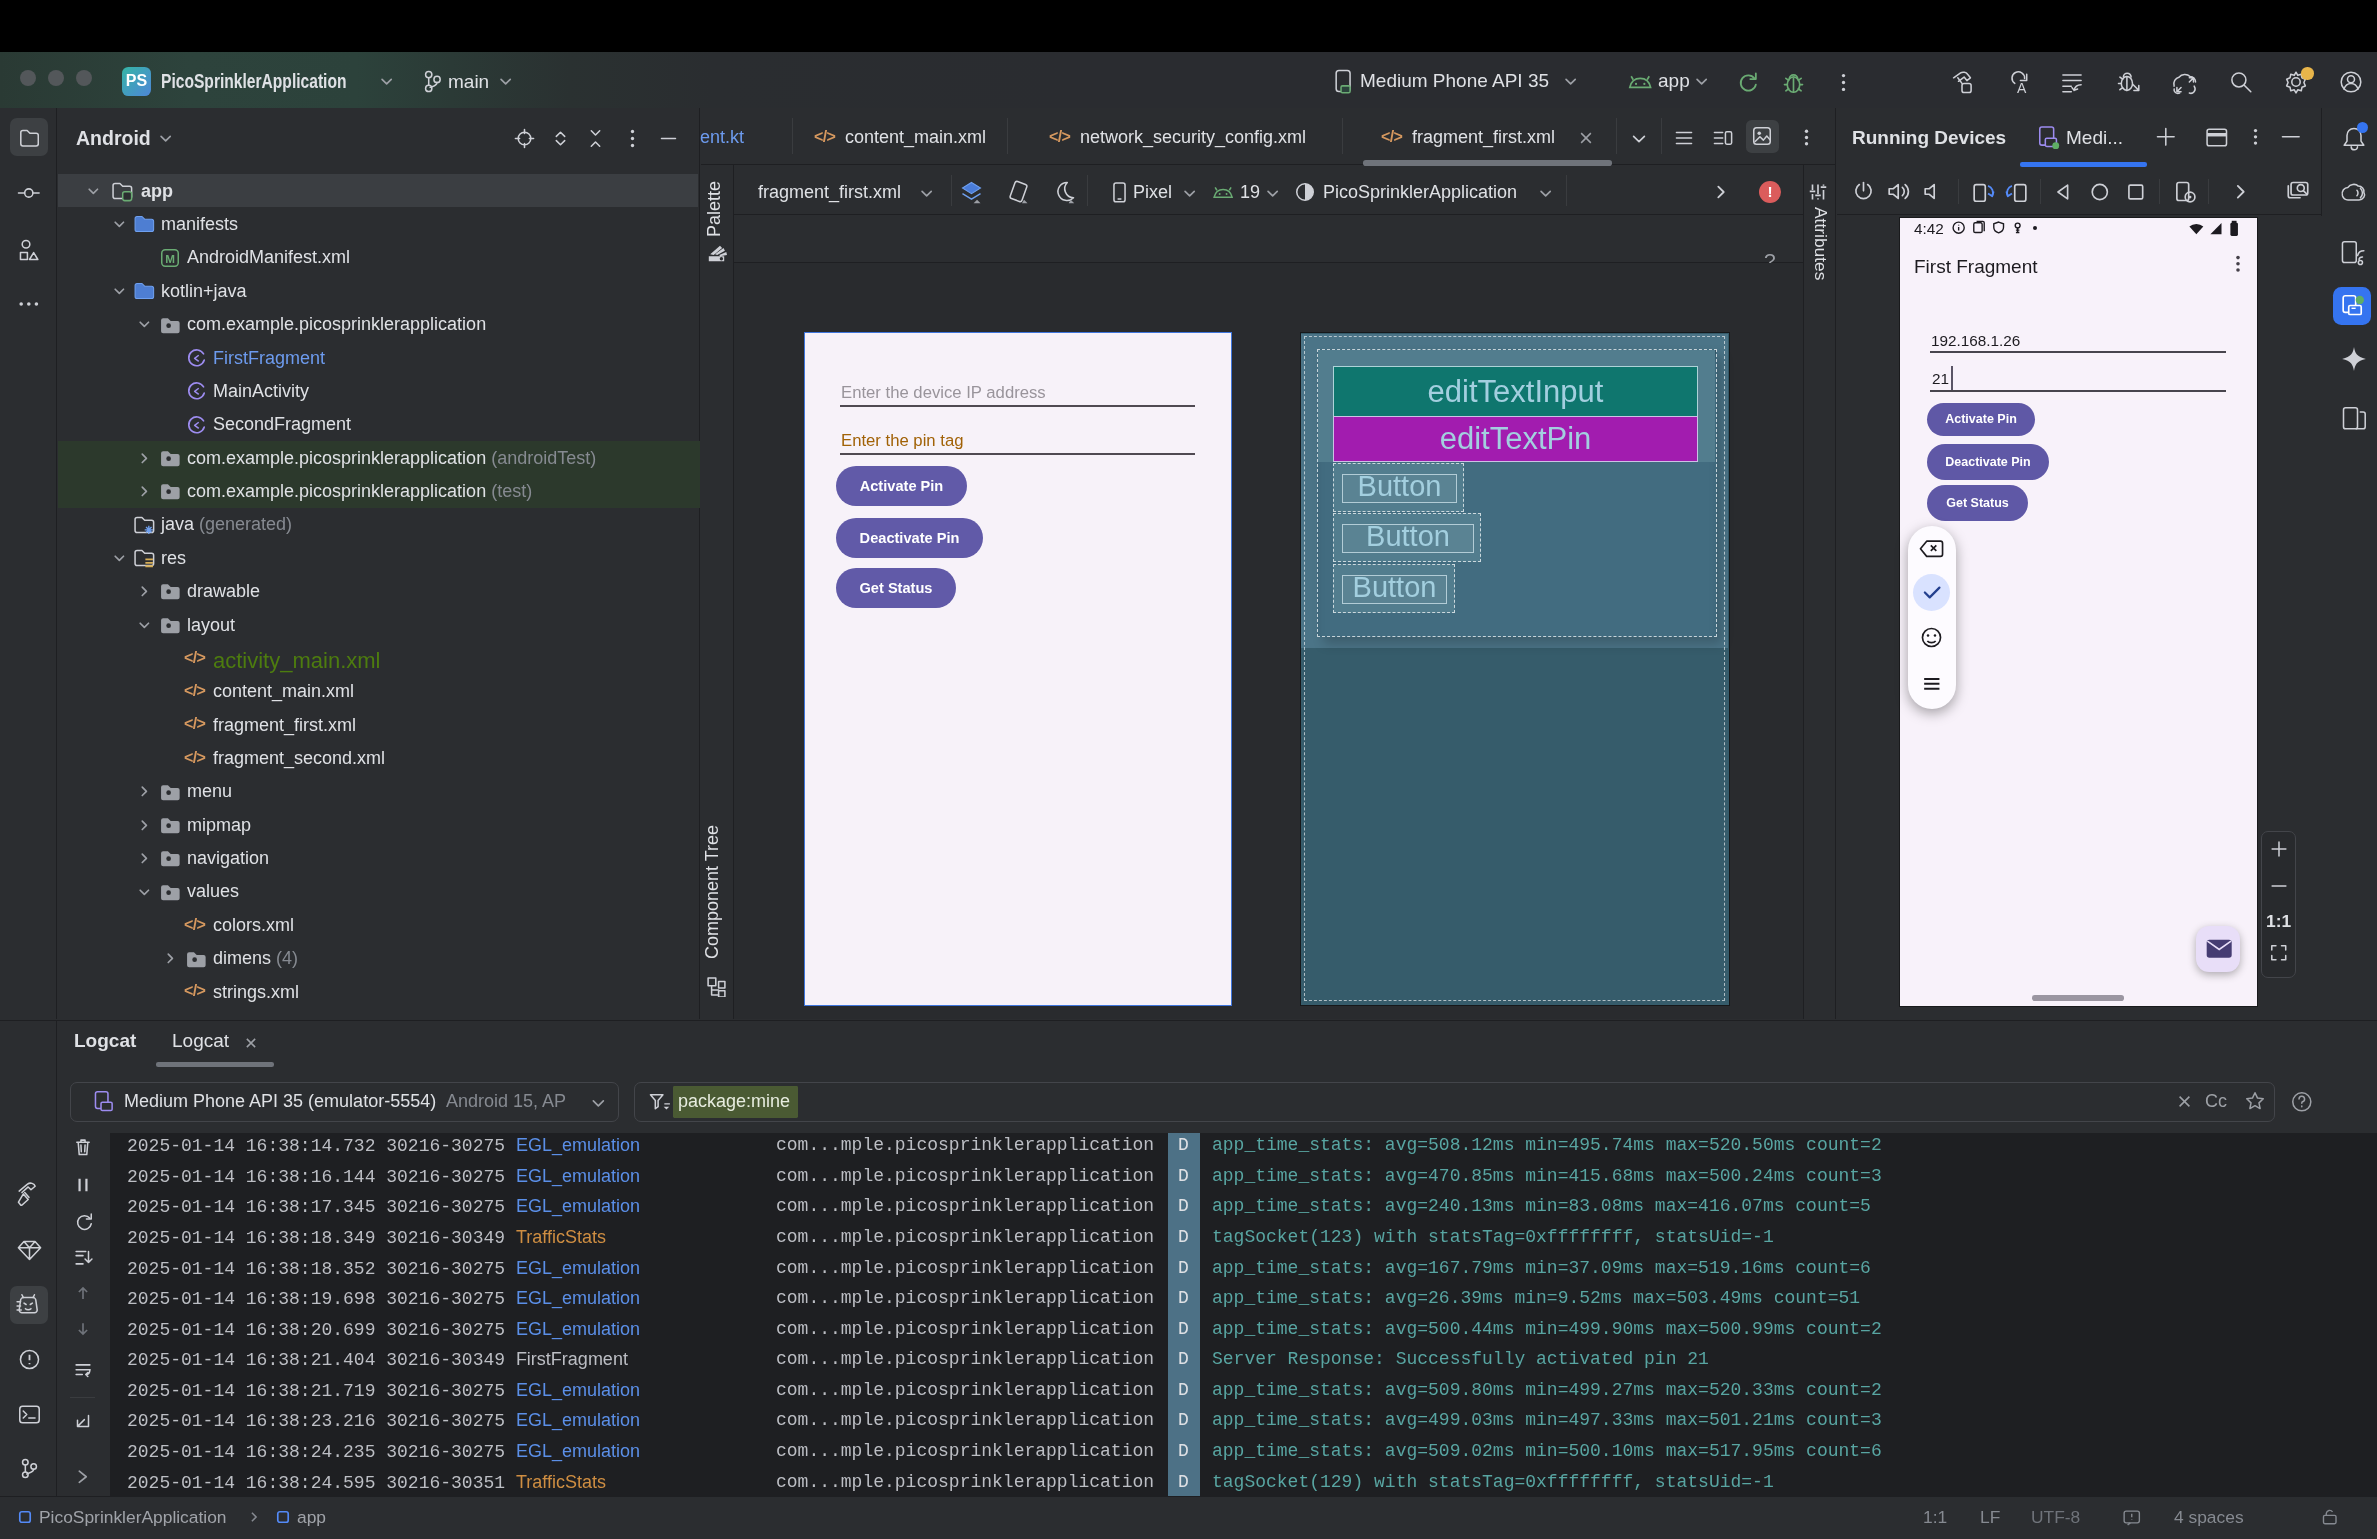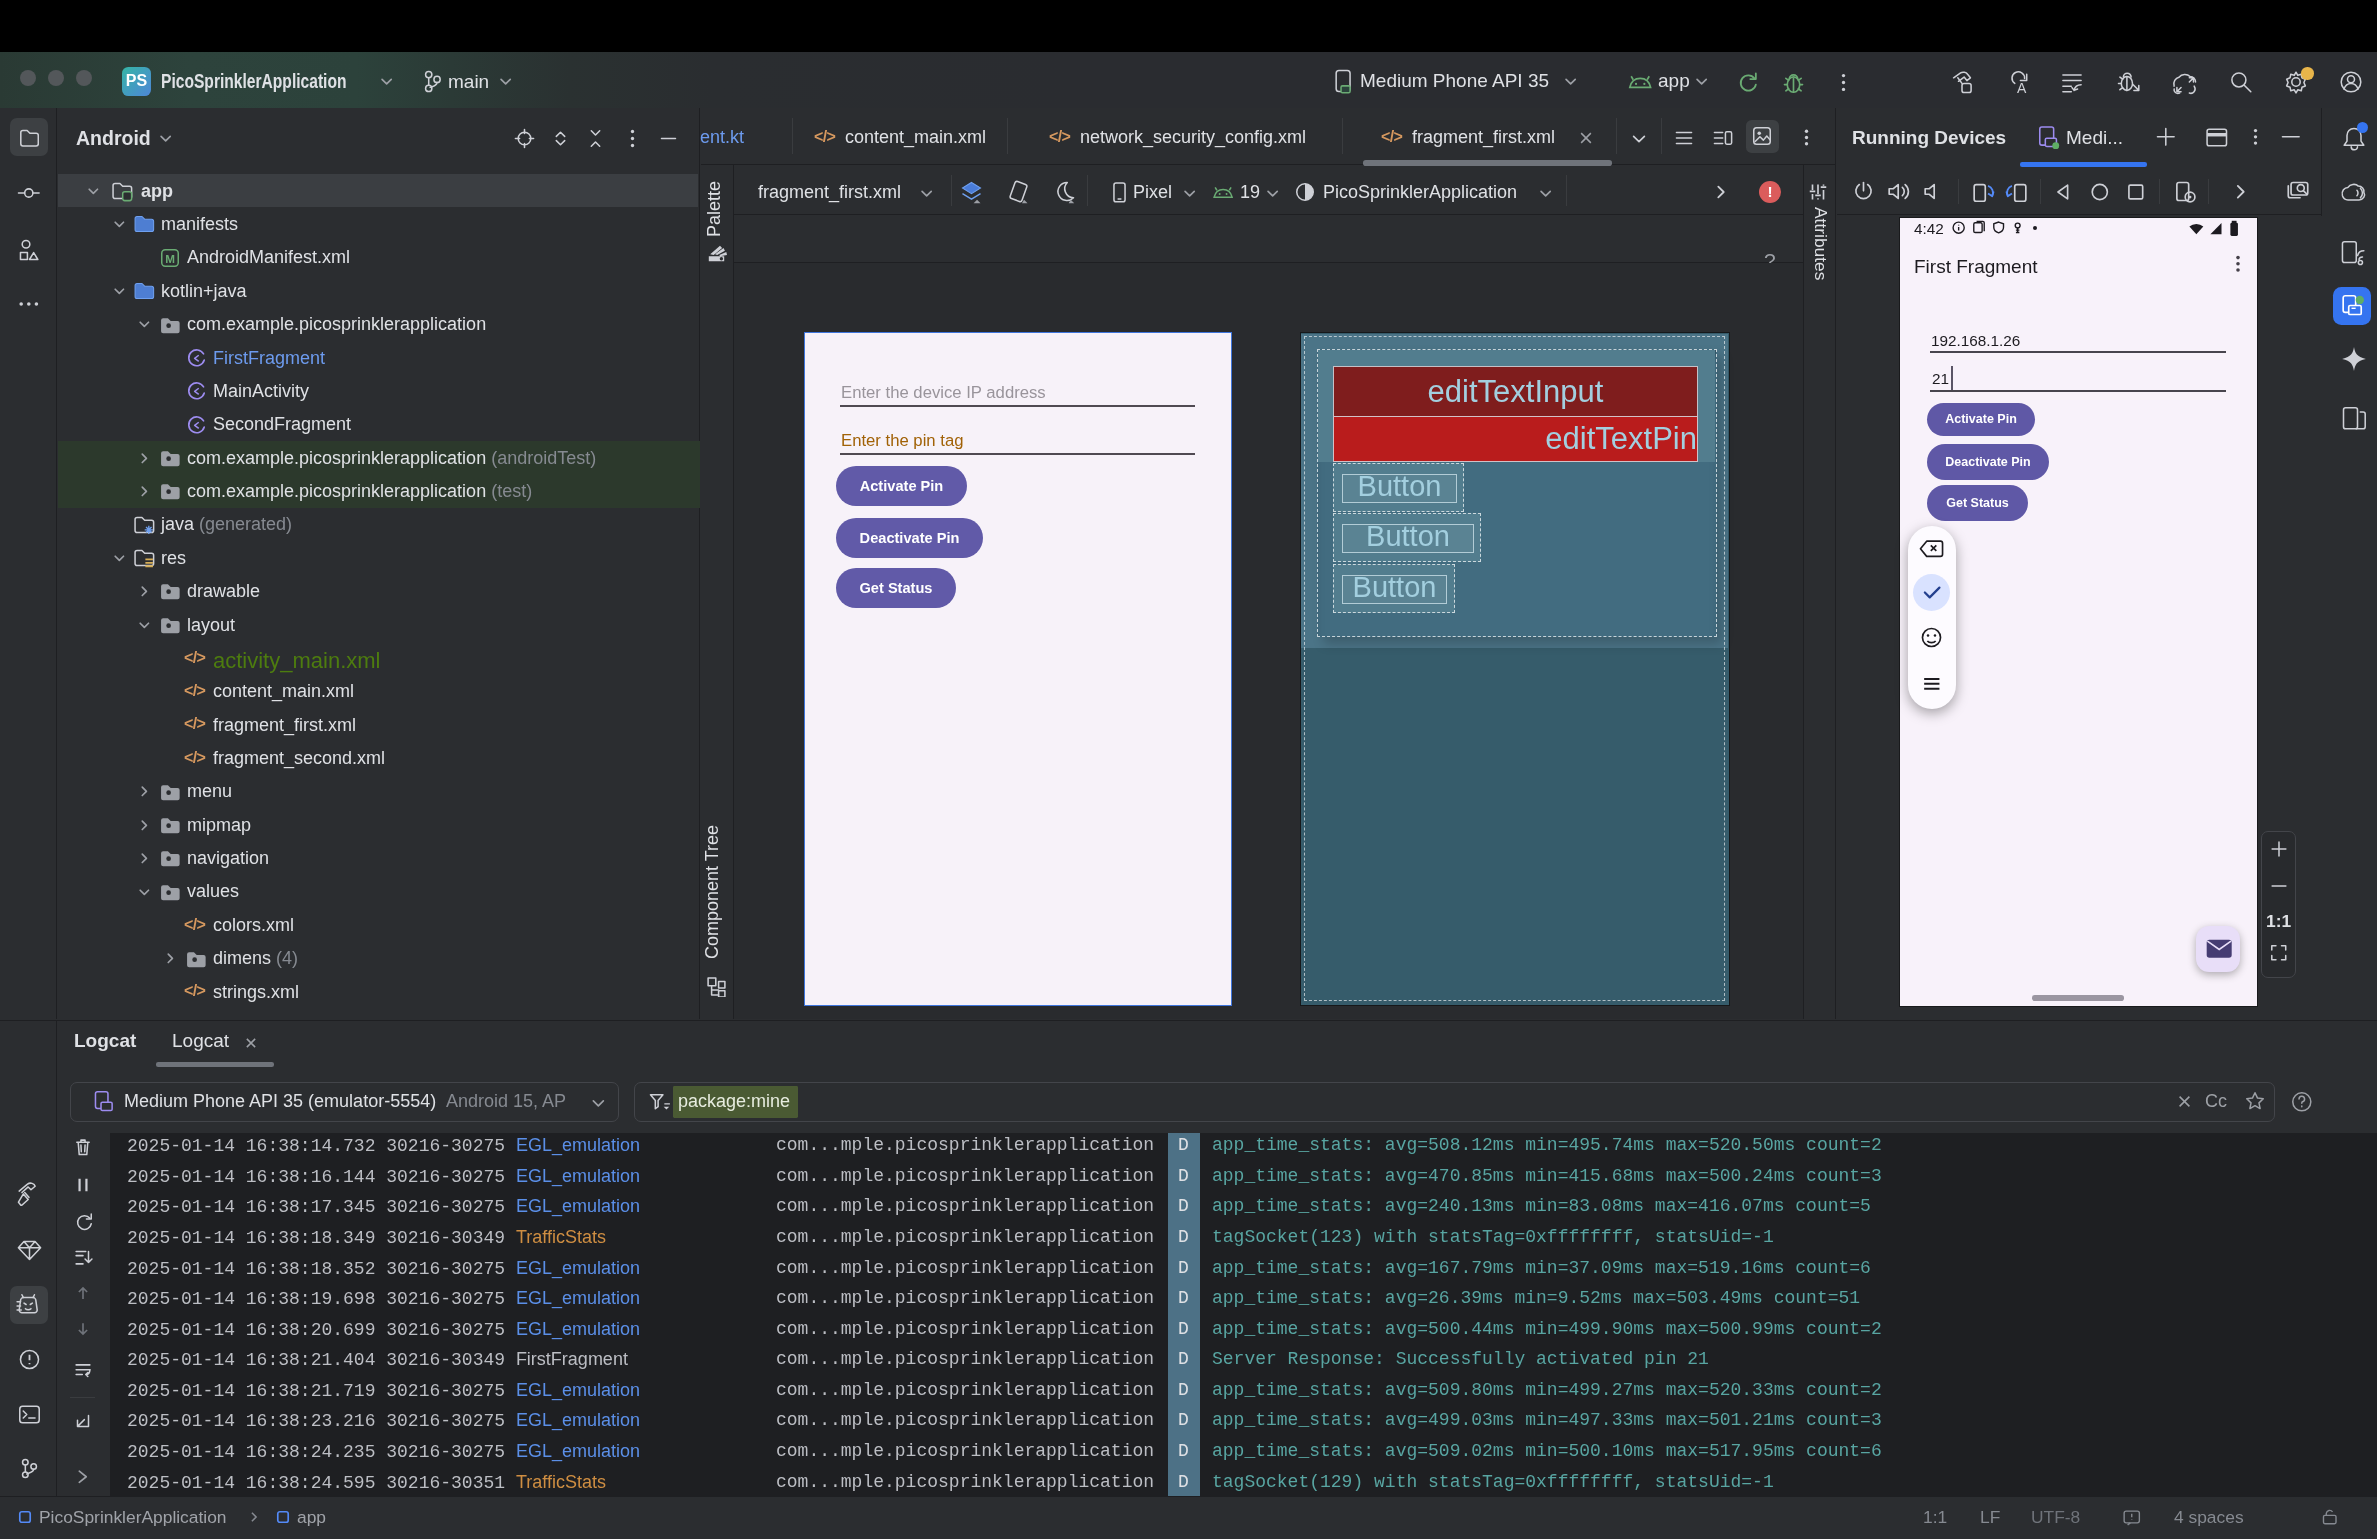--- a/index.html
+++ b/index.html
@@ -405,22 +405,22 @@
 <div class="abs" style="left:841px;top:431px;font-size:16.7px;color:#a16207;font-weight:normal;white-space:pre;">Enter the pin tag</div>
 <div class="abs" style="left:840px;top:453px;width:355px;height:2.1px;background:#504a52;"></div>
 <div class="abs" style="left:836px;top:466px;width:131px;height:40px;border-radius:20px;background:#615aa8;color:#fff;font-size:14.6px;font-weight:bold;text-align:center;line-height:40px;">Activate Pin</div>
 <div class="abs" style="left:836px;top:518px;width:147px;height:40px;border-radius:20px;background:#615aa8;color:#fff;font-size:14.6px;font-weight:bold;text-align:center;line-height:40px;">Deactivate Pin</div>
 <div class="abs" style="left:836px;top:568px;width:120px;height:40px;border-radius:20px;background:#615aa8;color:#fff;font-size:14.6px;font-weight:bold;text-align:center;line-height:40px;">Get Status</div>
 <div class="abs" style="left:1300px;top:332px;width:430px;height:674px;background:#365c6b;border:1.4px solid #16181a;"></div>
 <div class="abs" style="left:1301px;top:334px;width:427px;height:314px;background:#4b7487;"></div>
 <div class="abs" style="left:1317px;top:349px;width:400px;height:288px;background:#426c80;border:1.4px dashed rgba(255,255,255,0.7);box-shadow:inset 0 11px 12.5px -7px rgba(0,0,0,0.3), 5.6px 7px 11px rgba(0,0,0,0.2);"></div>
 <div class="abs" style="left:1304px;top:336px;width:421px;height:665px;border:1.4px dashed rgba(255,255,255,0.6);"></div>
 <div class="abs" style="left:1318px;top:350px;width:397px;height:112px;background:#527d8e;"></div>
-<div class="abs" style="left:1333px;top:366px;width:365px;height:51px;background:#7f1d1d;border:1.4px solid rgba(215,235,242,0.8);color:#a3cfdf;font-size:31px;text-align:center;line-height:50px;">editTextInput</div>
-<div class="abs" style="left:1333px;top:416px;width:365px;height:46px;background:#b91c1c;border:1.4px solid rgba(215,235,242,0.8);color:#a3cfdf;font-size:31px;text-align:right;line-height:44px;">editTextPin</div>
+<div class="abs" style="left:1333px;top:366px;width:365px;height:51px;background:#0f766e;border:1.4px solid rgba(215,235,242,0.8);color:#a3cfdf;font-size:31px;text-align:center;line-height:50px;">editTextInput</div>
+<div class="abs" style="left:1333px;top:416px;width:365px;height:46px;background:#a21caf;border:1.4px solid rgba(215,235,242,0.8);color:#a3cfdf;font-size:31px;text-align:center;line-height:44px;">editTextPin</div>
 <div class="abs" style="left:1333px;top:463px;width:131px;height:49px;background:#527d8e;border:1.4px dashed rgba(255,255,255,0.7);"></div>
 <div class="abs" style="left:1342px;top:474px;width:115px;height:29px;background:#5a8393;border:1.4px solid rgba(215,235,242,0.7);color:#a3cfdf;font-size:29px;text-align:center;line-height:23.6px;">Button</div>
 <div class="abs" style="left:1333px;top:513px;width:148px;height:49px;background:#527d8e;border:1.4px dashed rgba(255,255,255,0.7);"></div>
 <div class="abs" style="left:1342px;top:524px;width:132px;height:29px;background:#5a8393;border:1.4px solid rgba(215,235,242,0.7);color:#a3cfdf;font-size:29px;text-align:center;line-height:23.6px;">Button</div>
 <div class="abs" style="left:1333px;top:564px;width:122px;height:49px;background:#527d8e;border:1.4px dashed rgba(255,255,255,0.7);"></div>
 <div class="abs" style="left:1342px;top:575px;width:105px;height:29px;background:#5a8393;border:1.4px solid rgba(215,235,242,0.7);color:#a3cfdf;font-size:29px;text-align:center;line-height:23.6px;">Button</div>
 <svg class="abs" style="left:1807px;top:181px;" width="22" height="22" viewBox="0 0 32 32">
     <path d="M8 5 v8 M8 19 v8 M16 5 v14 M16 25 v2 M24 5 v2 M24 13 v14" stroke="#ced0d6" stroke-width="2.4"></path>
     <path d="M4 15 h8 M12 21 h8 M20 9 h8" stroke="#ced0d6" stroke-width="2.4"></path>
   </svg>

